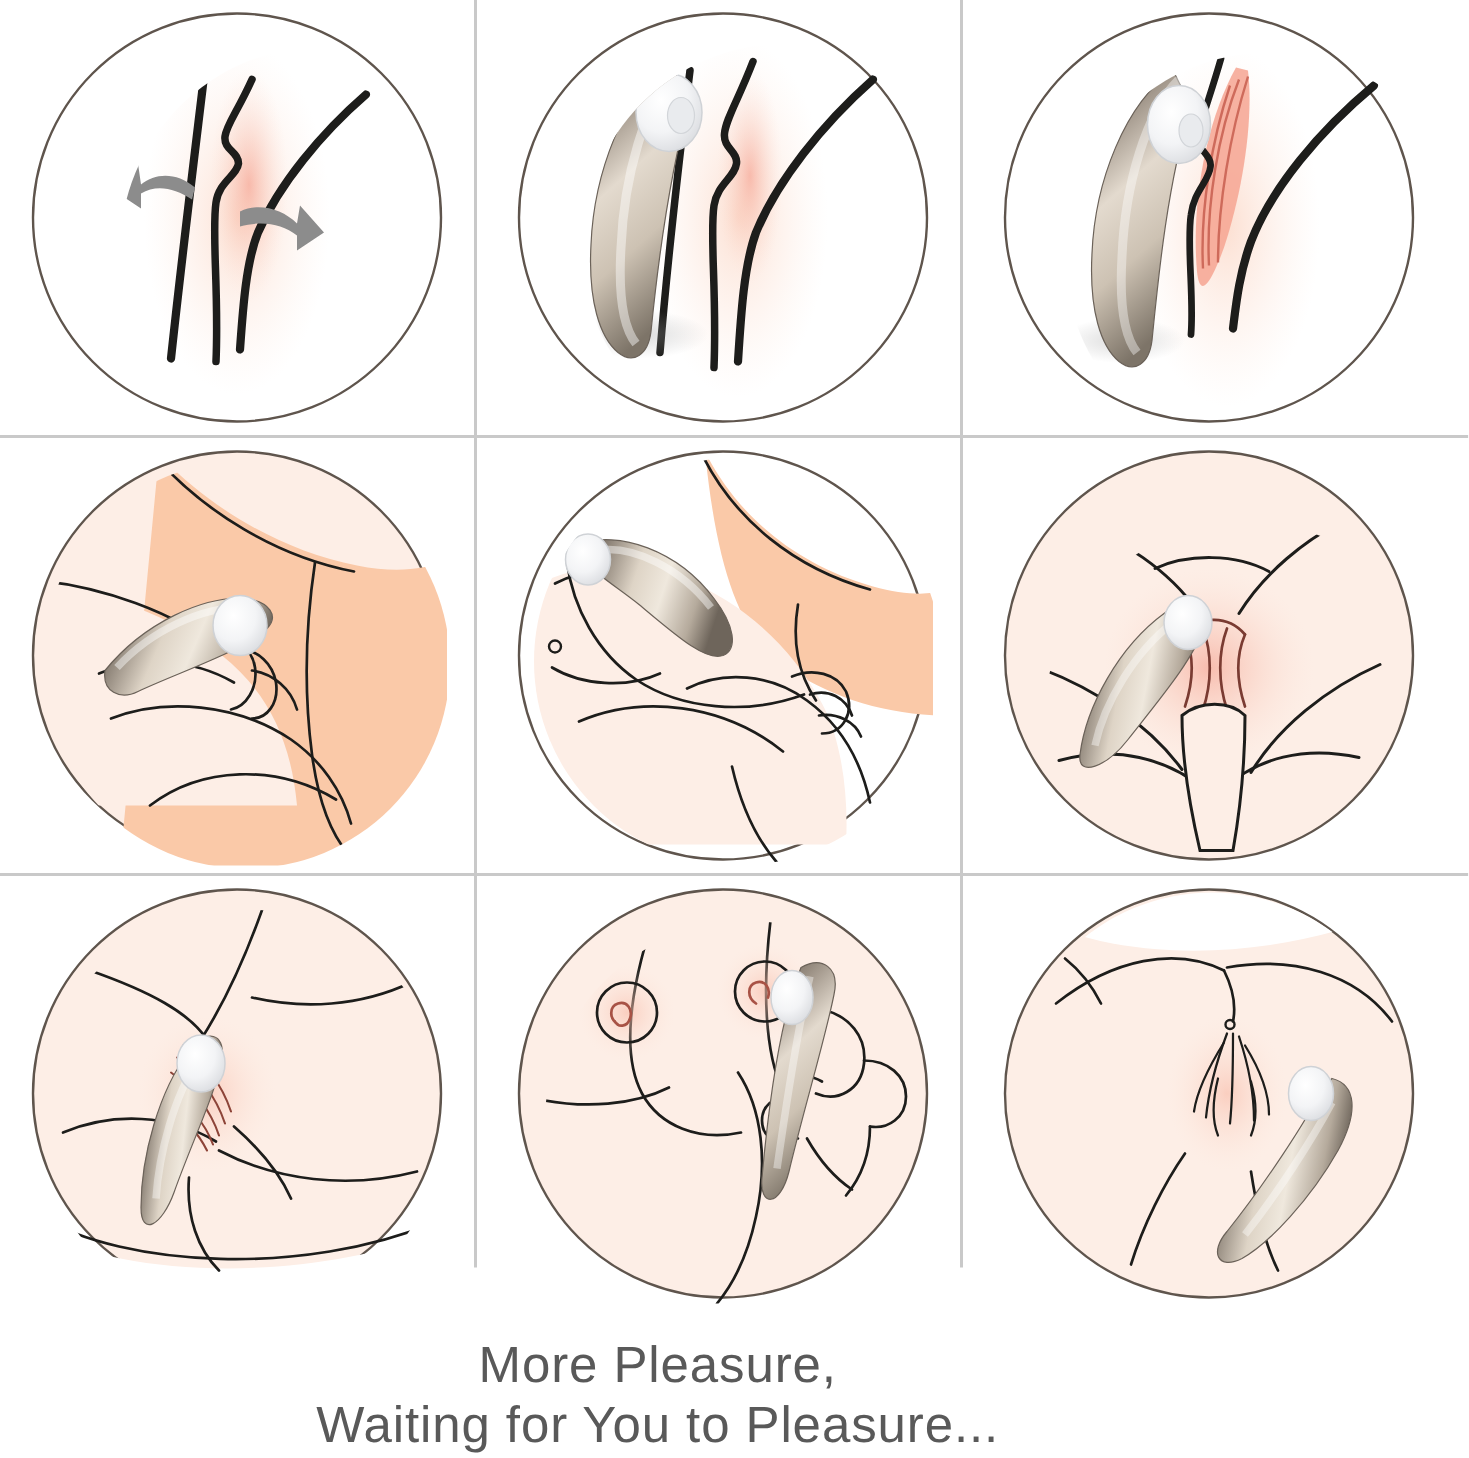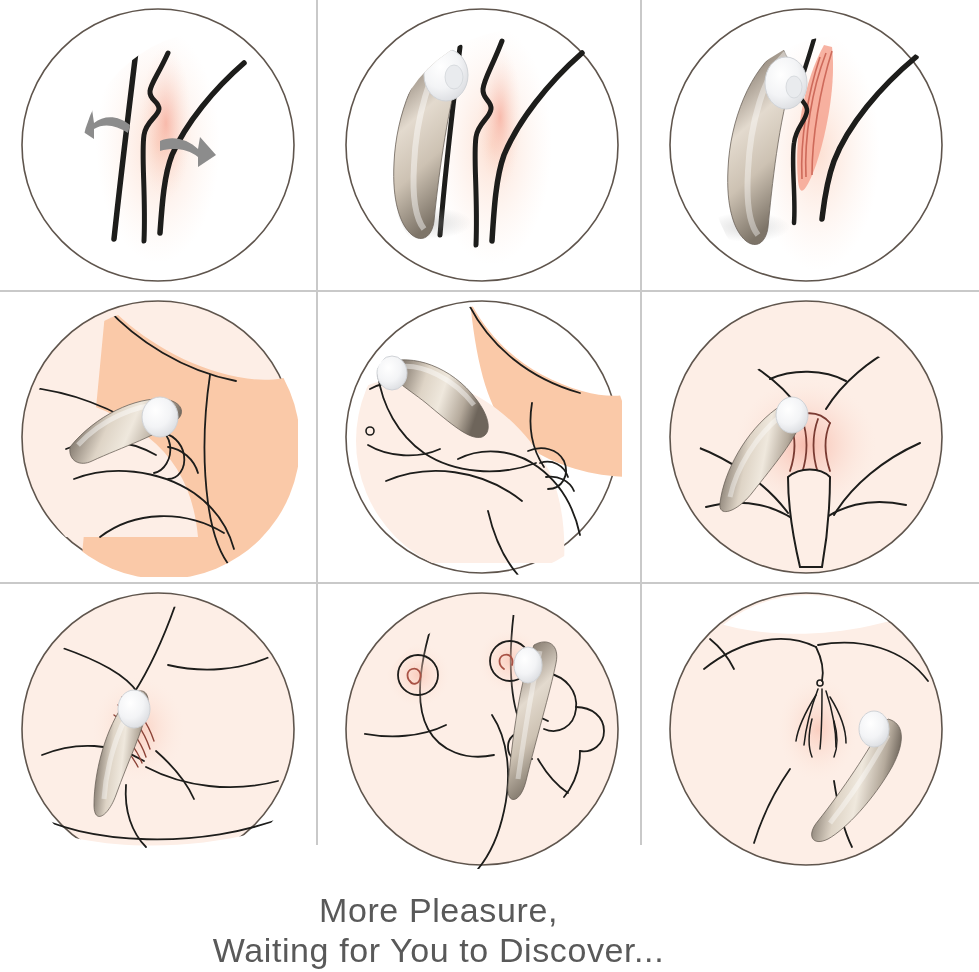--- a/index.html
+++ b/index.html
@@ -376,16 +376,16 @@
           <path d="M222 130 C238 134 240 152 226 178 C208 210 180 240 162 250 C146 258 140 246 152 232 C176 202 204 160 216 136 Z" fill="url(#devGrad)" stroke="#6b6259" stroke-width="0.8"></path>
           <path d="M222 146 C208 172 186 206 164 234" fill="none" stroke="#ffffff" stroke-opacity="0.4" stroke-width="5"></path>
           <ellipse cx="208" cy="140" rx="15" ry="18" fill="url(#tipGrad)" stroke="#cfd2d6" stroke-width="1"></ellipse>
         </g>
       </g>
     </svg>
   </div>
 
   <div class="caption" style="top:890px;">
     <span class="caption-line">More Pleasure,</span>
-    <span class="caption-line">Waiting for You to Discover...</span>
+    <span class="caption-line">Waiting for You to Pleasure...</span>
   </div>
 
 </div>
 
 </body></html>

